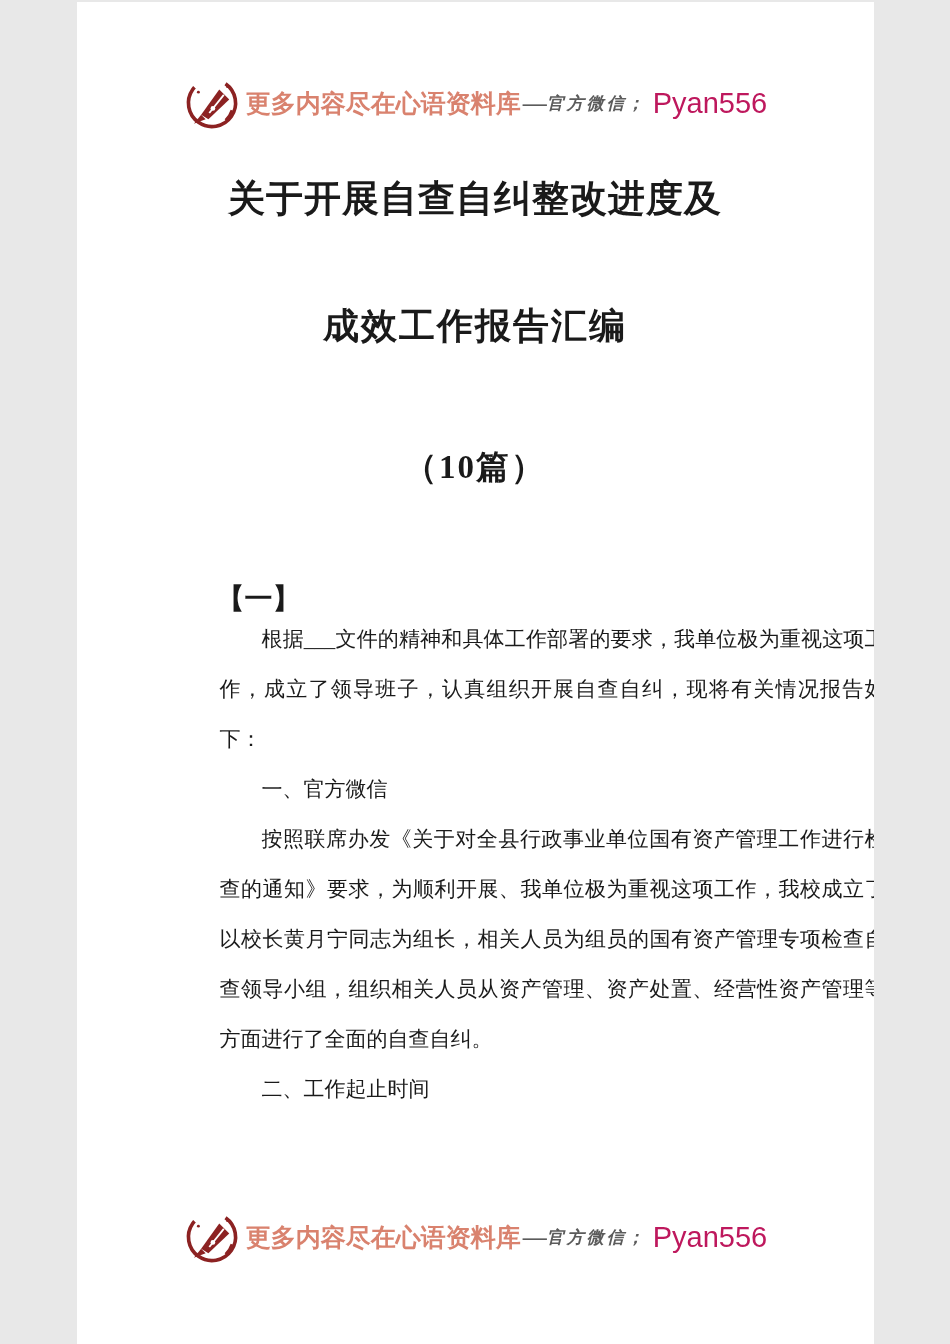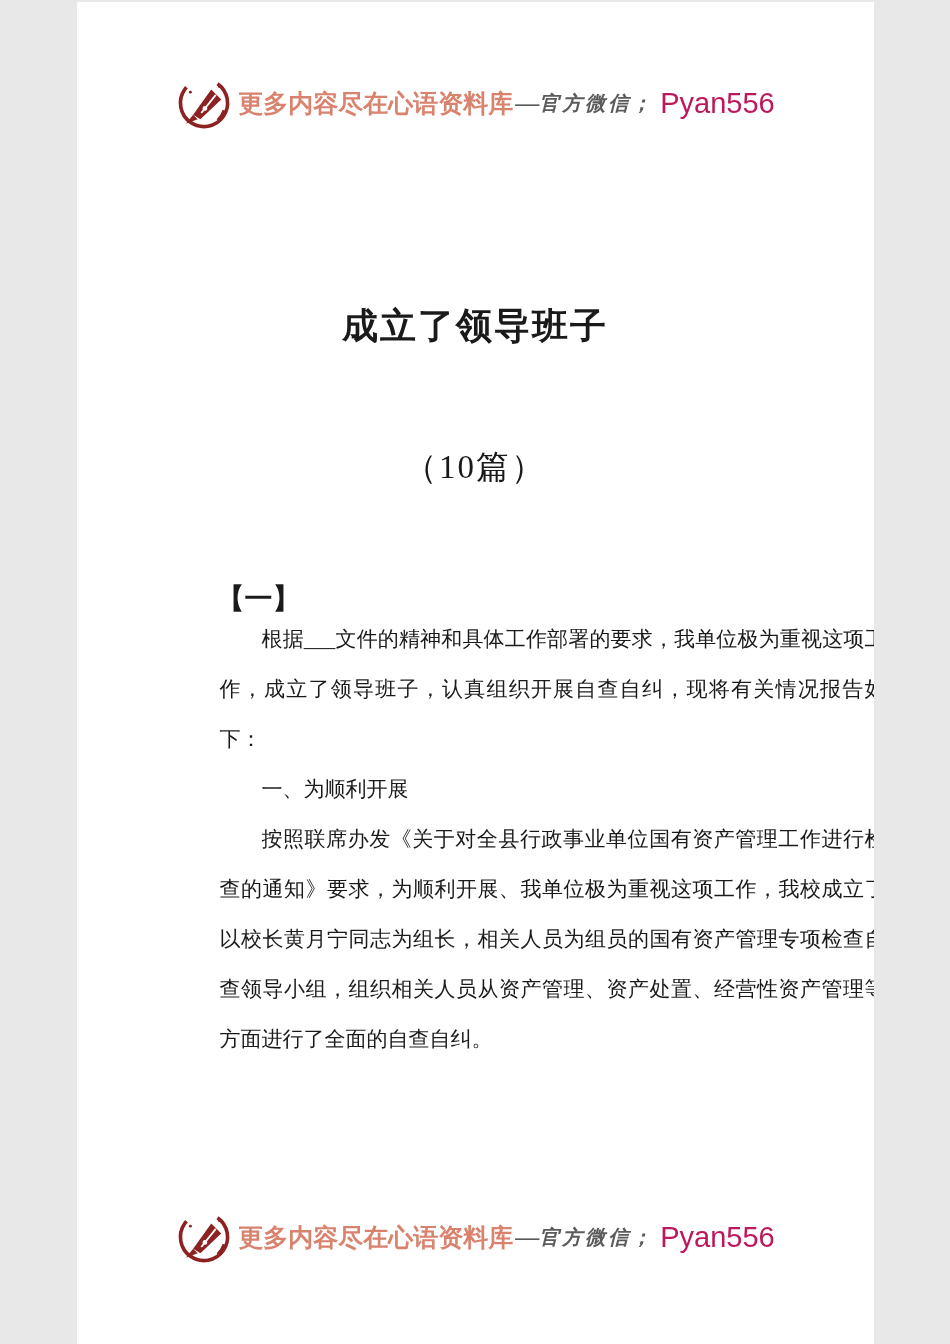--- a/index.html
+++ b/index.html
@@ -22,42 +22,42 @@
   .logo{width:58px;height:58px;flex:0 0 auto;margin-right:5px;}
   .brand-text{
     font-size:25px;font-weight:bold;letter-spacing:0px;
     color:#d9826e;white-space:nowrap;
   }
   .brand-sep{
     font-size:24px;color:#5b5b5b;font-weight:bold;
     margin-left:2px;white-space:nowrap;
   }
   .wechat-label{
-    font-size:20px;color:#5b5b5b;font-style:italic;font-weight:bold;
+    font-size:17px;color:#5b5b5b;font-style:italic;font-weight:bold;
     letter-spacing:3px;white-space:nowrap;
   }
   .wechat-id{
     font-size:29px;color:#be185d;
     font-family:"Liberation Sans","DejaVu Sans",sans-serif;
     margin-left:6px;white-space:nowrap;
   }
   
   .title1{
     position:absolute;top:172px;left:0;width:100%;
     text-align:center;font-size:37px;font-weight:bold;
     letter-spacing:1px;margin:0;
   }
   .title2{
     position:absolute;top:300px;left:0;width:100%;
     text-align:center;font-size:36px;font-weight:bold;
     letter-spacing:2px;margin:0;
   }
   .count-line{
     position:absolute;top:443px;left:0;width:100%;
-    text-align:center;font-size:33px;font-weight:normal;
+    text-align:center;font-size:33px;font-weight:bold;
     letter-spacing:2px;margin:0;
   }
   .section-marker{
     position:absolute;top:578px;left:140px;
     font-size:28px;font-weight:bold;margin:0;
   }
   .body-block{
     position:absolute;top:612px;left:143px;width:666px;
   }
   .body-block p{
@@ -85,29 +85,31 @@
       <circle cx="33" cy="38" r="2.6" fill="#ffffff"></circle>
       <circle cx="17" cy="20" r="1.6" fill="#8c2222"></circle>
       <circle cx="49" cy="14" r="1.4" fill="#8c2222"></circle>
     </svg>
     <span class="brand-text">更多内容尽在心语资料库</span>
       <span class="brand-sep">—</span>
       <span class="wechat-label">官方微信；</span>
       <span class="wechat-id">Pyan556</span>
   </div>
 
-  <h1 class="title2">成立了领导班子</h1>
+  <h1 class="title1">关于开展自查自纠整改进度及</h1>
+  <h1 class="title2">成效工作报告汇编</h1>
   <div class="count-line">（10篇）</div>
 
   <div class="section-marker">【一】</div>
 
   <div class="body-block">
     <p>根据___文件的精神和具体工作部署的要求，我单位极为重视这项工作，成立了领导班子，认真组织开展自查自纠，现将有关情况报告如下：</p>
-    <p>一、为顺利开展</p>
+    <p>一、官方微信</p>
     <p>按照联席办发《关于对全县行政事业单位国有资产管理工作进行检查的通知》要求，为顺利开展、我单位极为重视这项工作，我校成立了以校长黄月宁同志为组长，相关人员为组员的国有资产管理专项检查自查领导小组，组织相关人员从资产管理、资产处置、经营性资产管理等方面进行了全面的自查自纠。</p>
+    <p>二、工作起止时间</p>
   </div>
 
   <div class="brand-row bottom">
     <svg class="logo" viewBox="0 0 64 64" aria-hidden="true">
       <circle cx="32" cy="32" r="26" fill="none" stroke="#8c2222" stroke-width="4" stroke-dasharray="125 38" transform="rotate(-55 32 32)"></circle>
       <path d="M54 40 A26 26 0 0 1 47 51" fill="none" stroke="#8c2222" stroke-width="3"></path>
       <path d="M20 45 L40 17 L51 28 L28 50 Z" fill="#8c2222"></path>
       <path d="M20 45 L12 55 L25 50 Z" fill="#8c2222"></path>
       <line x1="45" y1="23" x2="29" y2="43" stroke="#ffffff" stroke-width="2"></line>
       <circle cx="33" cy="38" r="2.6" fill="#ffffff"></circle>

